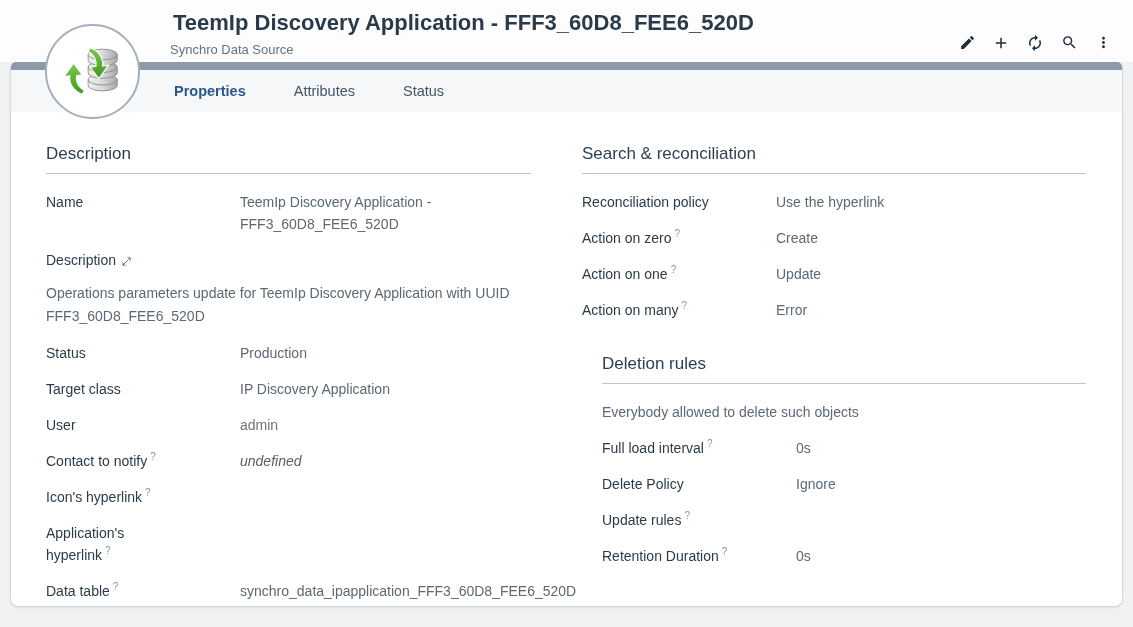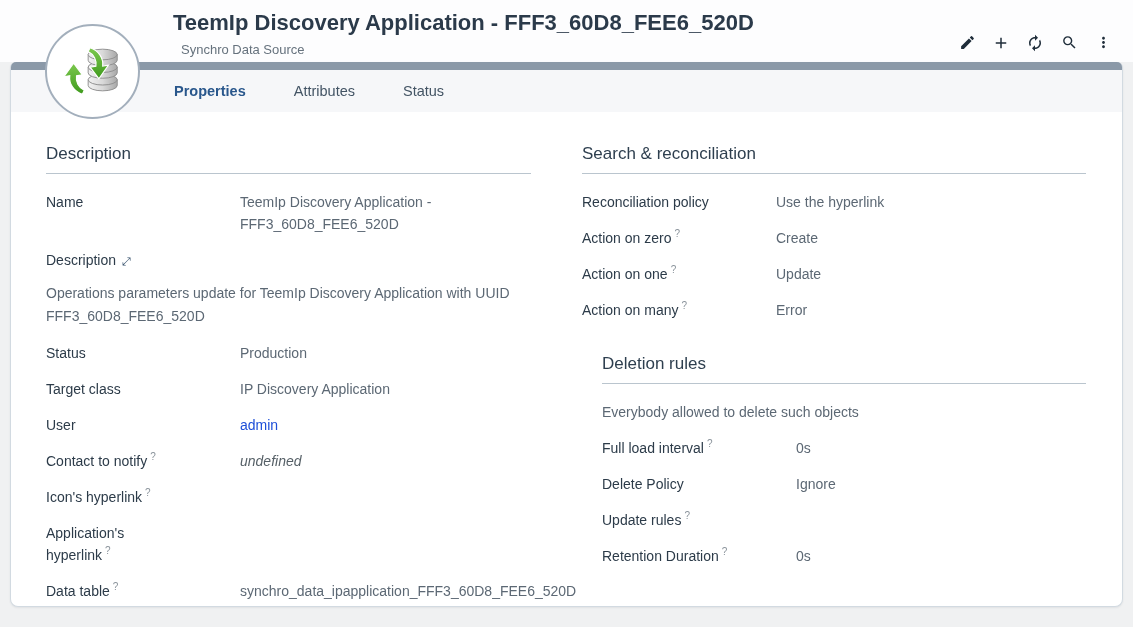--- a/index.html
+++ b/index.html
@@ -14,21 +14,21 @@
   
   .header-band {
     position:absolute; left:0; top:0; width:1133px; height:62px;
     background:#fdfdfe;
   }
   .page-title {
     position:absolute; left:173px; top:10px;
     font-size:22px; line-height:26px; color:#2b3a4a;
   }
   .page-subtitle {
-    position:absolute; left:181px; top:42px;
+    position:absolute; left:170px; top:42px;
     font-size:13px; color:#66727d;
   }
   .actions {
     position:absolute; right:20px; top:34px;
     display:flex; gap:14px; align-items:center; z-index:5;
   }
   .action-btn {
     width:20px; height:20px; display:flex; align-items:center; justify-content:center;
     cursor:pointer; border:none; background:transparent; padding:0;
   }
@@ -73,21 +73,21 @@
   .section-title {
     font-size:17px; font-weight:400; color:#2e3f4f; line-height:20px;
     padding-bottom:9px; border-bottom:1px solid #bac5ce; margin-bottom:17px;
   }
   .section + .section { margin-top:33px;margin-left:20px; }
 
   .row { display:flex; margin-bottom:14px; min-height:22px; font-size:14px; line-height:22px;gap:42px; }
   .lbl { width:152px; flex:none; color:#2c3b49; padding-right:10px; }
   .val { color:#5c6874; flex:1; }
   .val.wrap-narrow { max-width:218px; }
-  .val-link { color:#1d4ed8; cursor:pointer; text-decoration:none; }
+  .val-link { color:#737373; cursor:pointer; text-decoration:none; }
   .val-italic { font-style:italic; color:#555f66; }
   sup.hint {
     font-size:10px; color:#8a939b; line-height:0; vertical-align:super; cursor:help;
     margin-left:3px;
   }
   .block-field { margin-bottom:14px; font-size:14px; line-height:22px; }
   .block-field .block-label { color:#2c3b49; margin-bottom:10px; }
   .expand-icon { color:#2e4a66; font-size:11px; margin-left:6px; cursor:pointer; }
   .block-text { color:#5c6874; line-height:23px; }
 </style>

